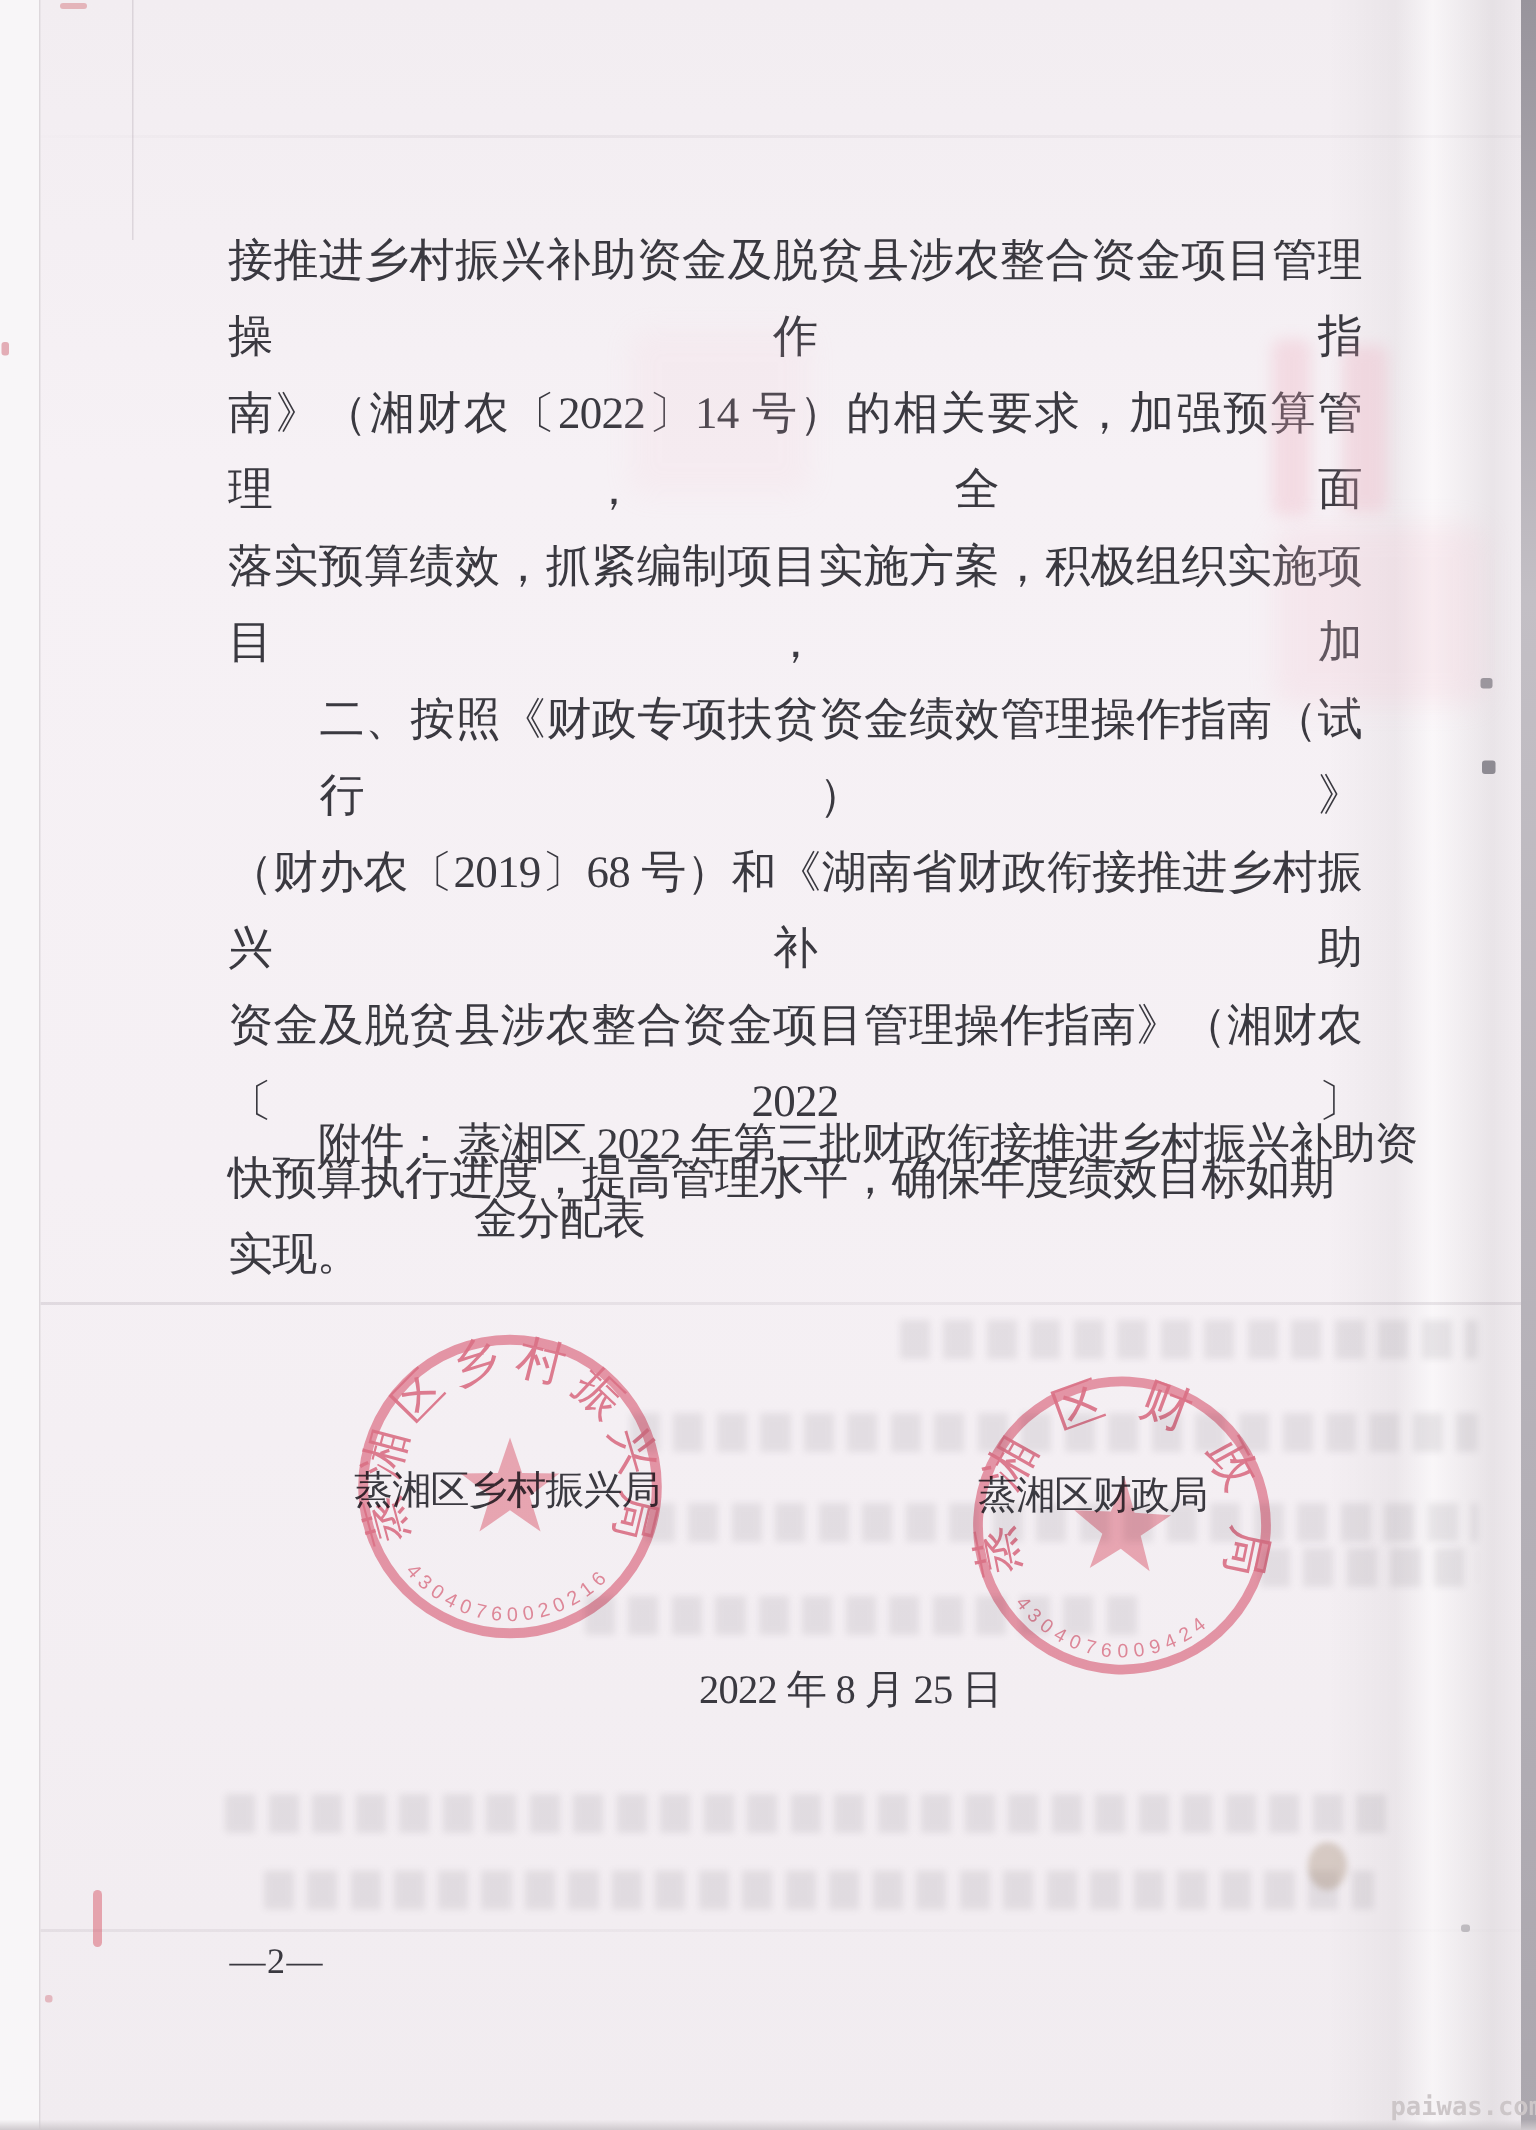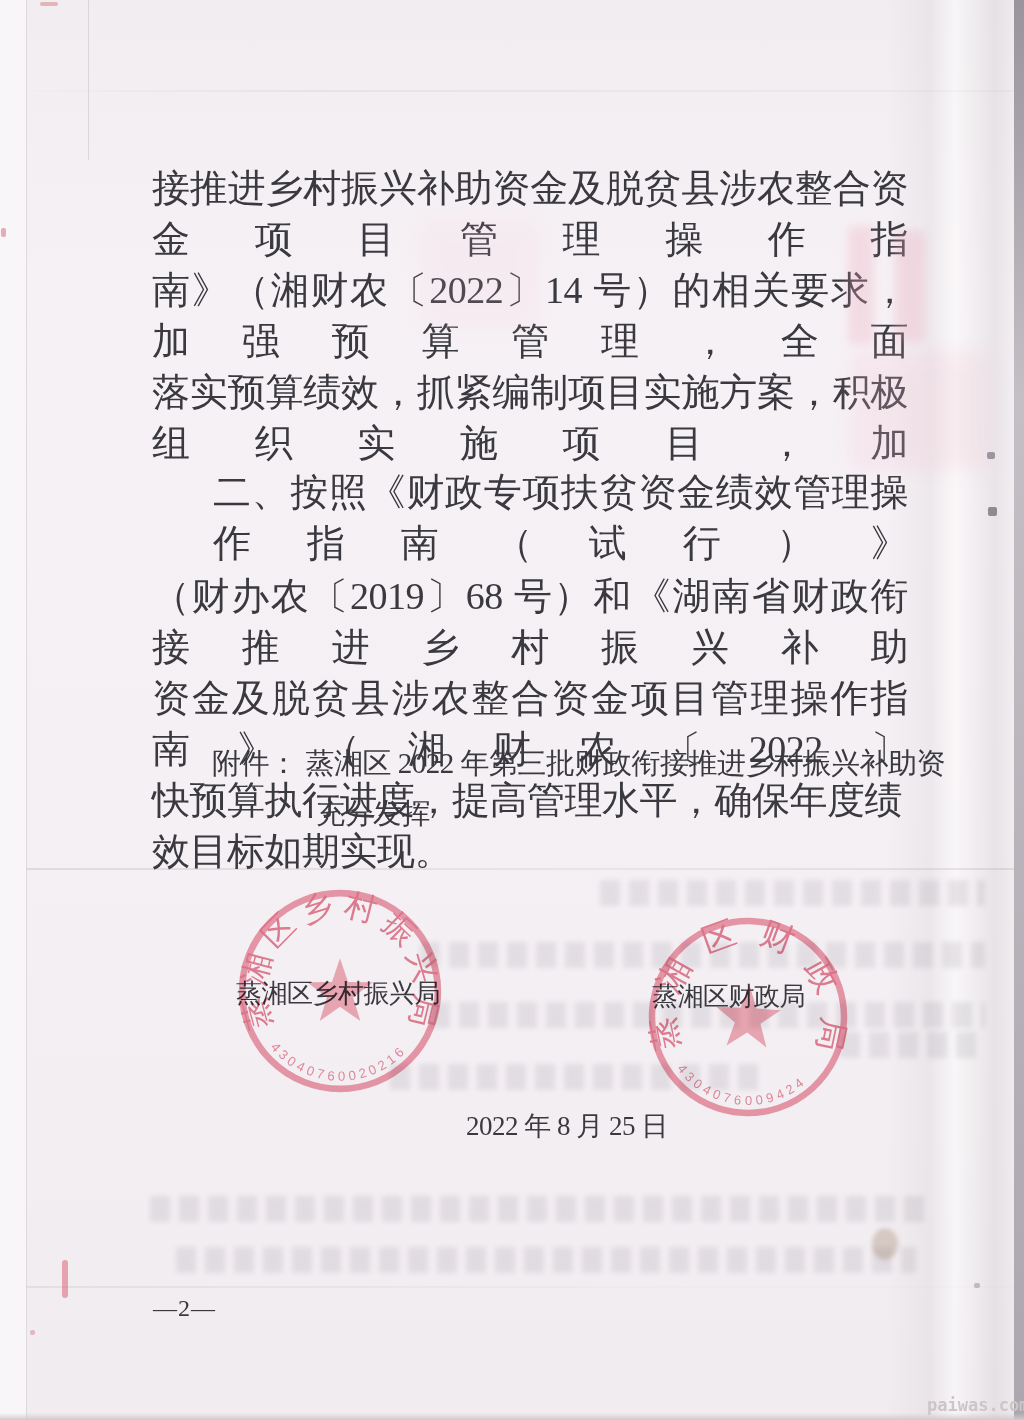--- a/index.html
+++ b/index.html
@@ -15,24 +15,24 @@
   .edge-left{position:absolute;left:0;top:0;width:26px;height:100%;background:#f8f6f8;border-right:1px solid #ddd8dc;}
   .edge-right{position:absolute;right:0;top:0;width:10px;height:100%;background:linear-gradient(180deg,#98949c,#c3bfc5 28%,#b4b0b7 70%,#aba7ae);}
   .edge-bottom{position:absolute;left:0;bottom:0;width:100%;height:7px;background:linear-gradient(180deg,rgba(0,0,0,0),#cfcace);}
   .crease-h{position:absolute;left:0;width:100%;height:2px;}
   .c1{top:90px;background:linear-gradient(90deg,rgba(150,140,150,.0),rgba(150,140,150,.12) 30%,rgba(150,140,150,.06));}
   .c2{top:868px;background:linear-gradient(90deg,rgba(140,128,140,.20),rgba(140,128,140,.10) 60%,rgba(140,128,140,.18));}
   .c3{top:1286px;background:linear-gradient(90deg,rgba(140,128,140,.14),rgba(140,128,140,.02) 70%);}
   .crease-v-top{position:absolute;left:88px;top:0;width:1px;height:160px;background:rgba(150,140,150,.25);}
 
   
-  .body-text{position:absolute;left:152px;top:163px;width:756px;font-size:38px;line-height:51px;letter-spacing:-0.5px;}
+  .body-text{position:absolute;left:152px;top:148px;width:756px;font-size:30px;line-height:51px;letter-spacing:-0.5px;}
   .jl{text-align:justify;text-align-last:justify;}
   .pl{text-align:left;}
-  .indent2{padding-left:61px;font-family:Liberation Mono, monospace;}
+  .indent2{padding-left:61px;}
   .attachment{position:absolute;left:212px;top:738px;font-size:29px;line-height:50px;letter-spacing:-0.5px;}
   .att-row{white-space:nowrap;}
   .att-content{margin-left:8px;}
   .att-line2{margin-left:104px;}
   .sig{position:absolute;font-size:26px;letter-spacing:-0.5px;white-space:nowrap;z-index:3;}
   .sig-left{left:236px;top:976px;}
   .sig-right{left:652px;top:979px;}
   .date-line{position:absolute;left:466px;top:1108px;font-size:27px;letter-spacing:-0.5px;white-space:nowrap;}
   .page-num{position:absolute;left:153px;top:1295px;font-size:24px;letter-spacing:1px;}
 
@@ -95,21 +95,21 @@
     <div class="jl indent2">二、按照《财政专项扶贫资金绩效管理操作指南（试行）》</div>
     <div class="jl">（财办农〔2019〕68 号）和《湖南省财政衔接推进乡村振兴补助</div>
     <div class="jl">资金及脱贫县涉农整合资金项目管理操作指南》（湘财农〔2022〕</div>
     <div class="pl">快预算执行进度，提高管理水平，确保年度绩效目标如期实现。</div>
   </div>
 
   <div class="attachment">
     <div class="att-row">
       <span>附件：</span><span class="att-content">蒸湘区 2022 年第三批财政衔接推进乡村振兴补助资</span>
     </div>
-    <div class="att-line2">充分发挥</div>
+    <div class="att-line2">金分配表</div>
   </div>
 
   <div class="sig sig-left">蒸湘区乡村振兴局</div>
   <div class="sig sig-right">蒸湘区财政局</div>
 
   <svg class="stamp" style="left:236px;top:887px;" width="208" height="208" viewBox="0 0 204 204">
     <defs>
       <path id="ringL" d="M 36.1 135.6 A 74 74 0 1 1 167.9 135.6"></path>
       <path id="serL" d="M 33.6 157.4 A 88 88 0 0 0 170.4 157.4"></path>
     </defs>

